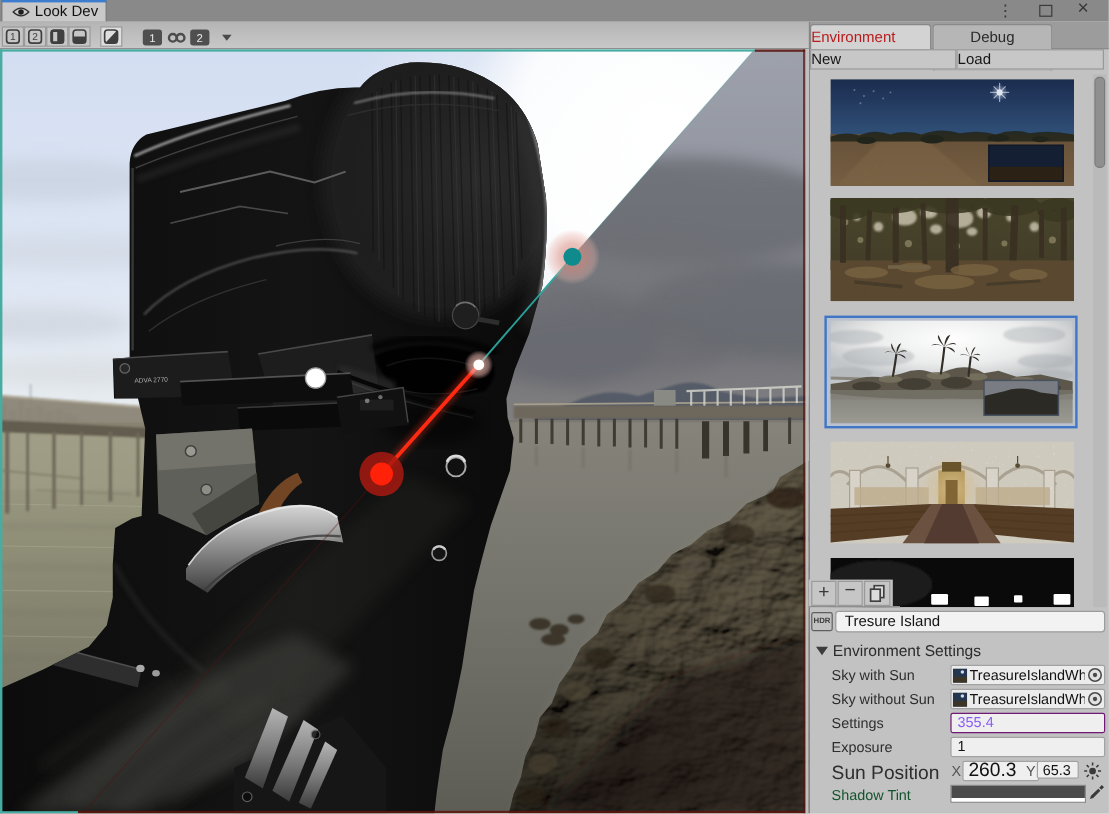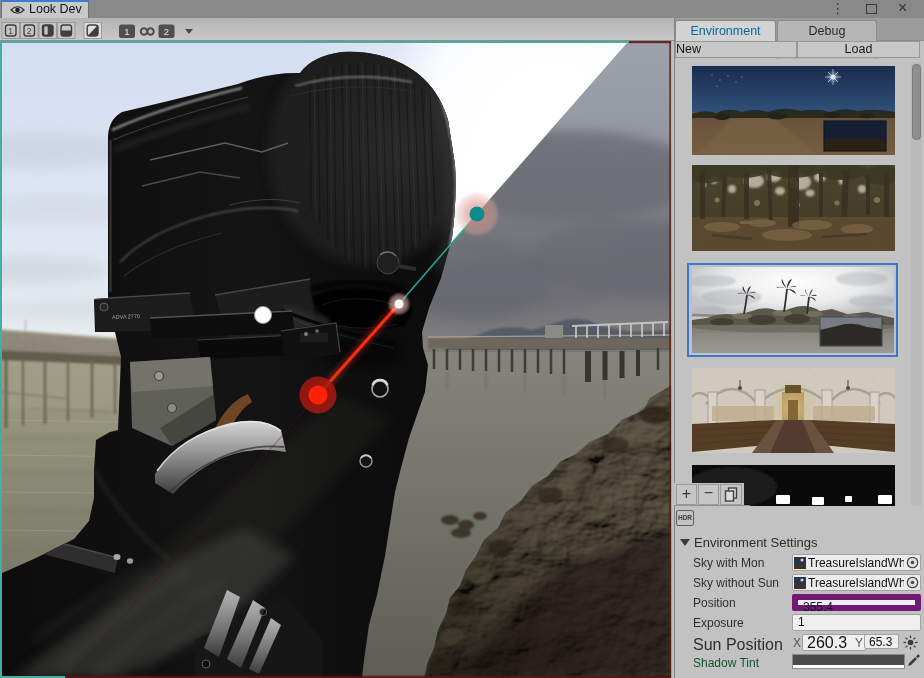--- a/index.html
+++ b/index.html
@@ -49,24 +49,24 @@
     <text x="166.5" y="13.6" font-size="9.5" fill="#e8e8e8" font-family="Liberation Sans" text-anchor="middle">2</text>
     <g fill="none" stroke="#4c4c4c" stroke-width="2">
       <circle cx="144" cy="10.5" r="3.2"></circle>
         <circle cx="150.5" cy="10.5" r="3.2"></circle>
     </g>
     <path d="M185,8 h8 l-4,5 z" fill="#4a4a4a"></path>
   </svg>
 
   <div class="abs" style="left:674px;top:18px;width:250px;height:660px;background:#c2c2c2;border-left:1px solid #858585"></div>
   <div class="abs" style="left:675px;top:18px;width:249px;height:23px;background:#9c9c9c;border-bottom:1px solid #8a8a8a"></div>
-  <div class="abs" style="left:675px;top:20px;width:101px;height:21px;background:#d3d3d3;border:1px solid #888;border-bottom:none;border-radius:3px 3px 0 0;text-align:center;font-size:12.5px;line-height:20px;color:#0369a1">Environment</div>
+  <div class="abs" style="left:675px;top:20px;width:101px;height:21px;background:#d3d3d3;border:1px solid #888;border-bottom:none;border-radius:3px 3px 0 0;font-size:12.5px;line-height:20px;color:#b91c1c">Environment</div>
   <div class="abs" style="left:777px;top:20px;width:100px;height:39px;background:#b6b6b6;border:1px solid #8a8a8a;border-bottom:none;border-radius:3px 3px 0 0;text-align:center;font-size:12.5px;line-height:20px;color:#2a2a2a">Debug</div>
   <div class="abs" style="left:675px;top:41px;width:122px;height:17px;background:#c7c7c7;border:1px solid #989898;text-align:left;font-size:12.5px;line-height:15px;color:#161616">New</div>
-  <div class="abs" style="left:797px;top:41px;width:123px;height:17px;background:#c7c7c7;border:1px solid #989898;text-align:center;font-size:12.5px;line-height:15px;color:#161616">Load</div>
+  <div class="abs" style="left:797px;top:41px;width:123px;height:17px;background:#c7c7c7;border:1px solid #989898;font-size:12.5px;line-height:15px;color:#161616">Load</div>
   <svg class="abs" style="left:0;top:41px" width="674" height="637" viewBox="0 41 674 637">
     <defs>
       <linearGradient id="sky1" x1="0" y1="41" x2="0" y2="400" gradientUnits="userSpaceOnUse">
         <stop offset="0" stop-color="#d3def2"></stop>
           <stop offset=".55" stop-color="#dfe7f4"></stop>
           <stop offset="1" stop-color="#ecefee"></stop>
       </linearGradient>
       <radialGradient id="sung1" cx="552" cy="105" r="165" gradientUnits="userSpaceOnUse">
         <stop offset="0" stop-color="#ffffff"></stop>
           <stop offset=".7" stop-color="#ffffff" stop-opacity=".85"></stop>
@@ -673,26 +673,27 @@
   <div class="abs" style="left:676px;top:484px;width:21px;height:21px;border:1px solid #9a9a9a;background:#c6c6c6;text-align:center;font-size:16px;line-height:18px;color:#3a3a3a">+</div>
   <div class="abs" style="left:698px;top:484px;width:21px;height:21px;border:1px solid #9a9a9a;background:#c6c6c6;text-align:center;font-size:16px;line-height:16px;color:#3a3a3a">−</div>
   <div class="abs" style="left:720px;top:484px;width:22px;height:21px;border:1px solid #9a9a9a;background:#c6c6c6"></div>
   <svg class="abs" style="left:724px;top:487px" width="14" height="15" viewBox="0 0 14 15">
     <rect x="4.5" y="1" width="8" height="10" fill="#dcdcdc" stroke="#3f3f3f" stroke-width="1.4"></rect>
     <rect x="1.5" y="4" width="8" height="10" fill="#dcdcdc" stroke="#3f3f3f" stroke-width="1.4"></rect>
   </svg>
   <div class="abs" style="left:674px;top:505px;width:76px;height:1px;background:#8f8f8f"></div>
 
   <div class="abs" style="left:676px;top:510px;width:18px;height:16px;border:1px solid #5f5f5f;border-radius:2px;text-align:center;font-size:6.5px;font-weight:bold;line-height:14px;color:#3c3c3c">HDR</div>
+  <div class="abs" style="left:696px;top:509px;width:225px;height:18px;background:#f2f2f2;border:1px solid #9c9c9c;border-radius:3px;font-size:12.5px;line-height:16px;padding-left:7px;color:#141414">Tresure Island</div>
 
   <div class="abs" style="left:680px;top:539px;width:0;height:0;border-left:5px solid transparent;border-right:5px solid transparent;border-top:7px solid #3c3c3c"></div>
   <div class="abs" style="left:694px;top:535px;font-size:13px;font-weight:normal;color:#2b2b2b">Environment Settings</div>
-  <div class="abs" style="left:693px;top:556px;font-size:12px;color:#2e2e2e">Sky with Mon</div>
+  <div class="abs" style="left:693px;top:556px;font-size:12px;color:#2e2e2e">Sky with Sun</div>
   <div class="abs" style="left:693px;top:576px;font-size:12px;color:#2e2e2e">Sky without Sun</div>
-  <div class="abs" style="left:693px;top:596px;font-size:12px;color:#2e2e2e">Position</div>
+  <div class="abs" style="left:693px;top:596px;font-size:12px;color:#2e2e2e">Settings</div>
   <div class="abs" style="left:693px;top:616px;font-size:12px;color:#2e2e2e">Exposure</div>
   <div class="abs" style="left:693px;top:636px;font-size:16px;color:#2e2e2e">Sun Position</div>
   <div class="abs" style="left:693px;top:656px;font-size:12px;color:#14532d">Shadow Tint</div>
   <div class="abs" style="left:792px;top:554px;width:129px;height:17px;background:#ececec;border:1px solid #a2a2a2;border-radius:2px"></div>
   <div class="abs" style="left:792px;top:574px;width:129px;height:17px;background:#ececec;border:1px solid #a2a2a2;border-radius:2px"></div>
   <svg class="abs" style="left:794px;top:556.5px" width="12" height="12" viewBox="0 0 12 12">
     <rect width="12" height="12" fill="#24364e"></rect>
       <rect y="7" width="12" height="5" fill="#3a3526"></rect>
       <circle cx="8" cy="3" r="1.5" fill="#cfd8e8"></circle>
   </svg>
@@ -705,21 +706,21 @@
   <div class="abs" style="left:808px;top:576px;width:96px;height:14px;overflow:hidden;font-size:12px;color:#111;white-space:nowrap">TreasureIslandWh</div>
   <svg class="abs" style="left:906px;top:556px" width="13" height="13" viewBox="0 0 13 13">
     <circle cx="6.5" cy="6.5" r="5.2" fill="#e2e2e2" stroke="#4a4a4a" stroke-width="1.3"></circle>
     <circle cx="6.5" cy="6.5" r="1.8" fill="#4a4a4a"></circle>
   </svg>
   <svg class="abs" style="left:906px;top:576px" width="13" height="13" viewBox="0 0 13 13">
     <circle cx="6.5" cy="6.5" r="5.2" fill="#e2e2e2" stroke="#4a4a4a" stroke-width="1.3"></circle>
     <circle cx="6.5" cy="6.5" r="1.8" fill="#4a4a4a"></circle>
   </svg>
 
-  <div class="abs" style="left:792px;top:594px;width:129px;height:17px;background:#efefef;border:6px solid #701a75;border-radius:2px;font-size:12px;line-height:15px;padding-left:5px;color:#0f172a">355.4</div>
+  <div class="abs" style="left:792px;top:594px;width:129px;height:17px;background:#efefef;border:1px solid #701a75;border-radius:2px;font-size:12px;line-height:15px;padding-left:5px;color:#8b5cf6">355.4</div>
   <div class="abs" style="left:792px;top:614px;width:129px;height:17px;background:#efefef;border:1px solid #a2a2a2;border-radius:2px;font-size:12px;line-height:15px;padding-left:5px;color:#111">1</div>
   <div class="abs" style="left:793px;top:636px;font-size:12px;color:#555">X</div>
   <div class="abs" style="left:802px;top:634px;width:64px;height:17px;background:#efefef;border:1px solid #a2a2a2;border-radius:2px;font-size:16px;line-height:15px;padding-left:4px;color:#111">260.3</div>
   <div class="abs" style="left:855px;top:636px;font-size:12px;color:#555">Y</div>
   <div class="abs" style="left:864px;top:634px;width:35px;height:15px;background:#efefef;border:1px solid #a2a2a2;border-radius:2px;font-size:12px;line-height:15px;padding-left:4px;color:#111">65.3</div>
   <svg class="abs" style="left:903px;top:635px" width="15" height="15" viewBox="0 0 15 15">
     <circle cx="7.5" cy="7.5" r="2.8" fill="#3a3a3a"></circle>
     <g stroke="#3a3a3a" stroke-width="1.3">
       <line x1="7.5" y1="0.5" x2="7.5" y2="3"></line>
         <line x1="7.5" y1="12" x2="7.5" y2="14.5"></line>

